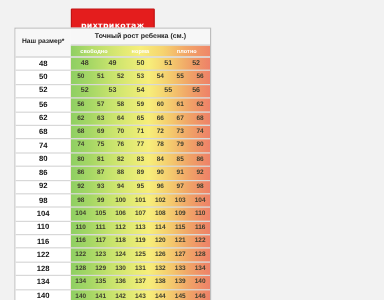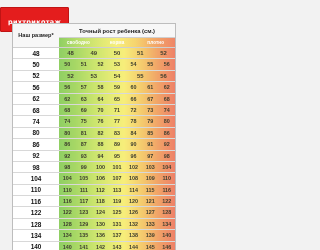--- a/index.html
+++ b/index.html
@@ -15,21 +15,21 @@
     overflow: hidden;
     position: relative;
   }
 
   
   #logo-wrap {
     position: absolute;
     left: 0;
     top: 7px;
     width: 188px;
-    text-align: left;
+    text-align: center;
   }
   #logo-badge {
     display: inline-block;
     background: #e41d1d;
     border: 1px solid #c01414;
     padding: 2px 7px 3px 7px;
     border-radius: 1px;
   }
   #logo-text {
     color: #ffffff;

